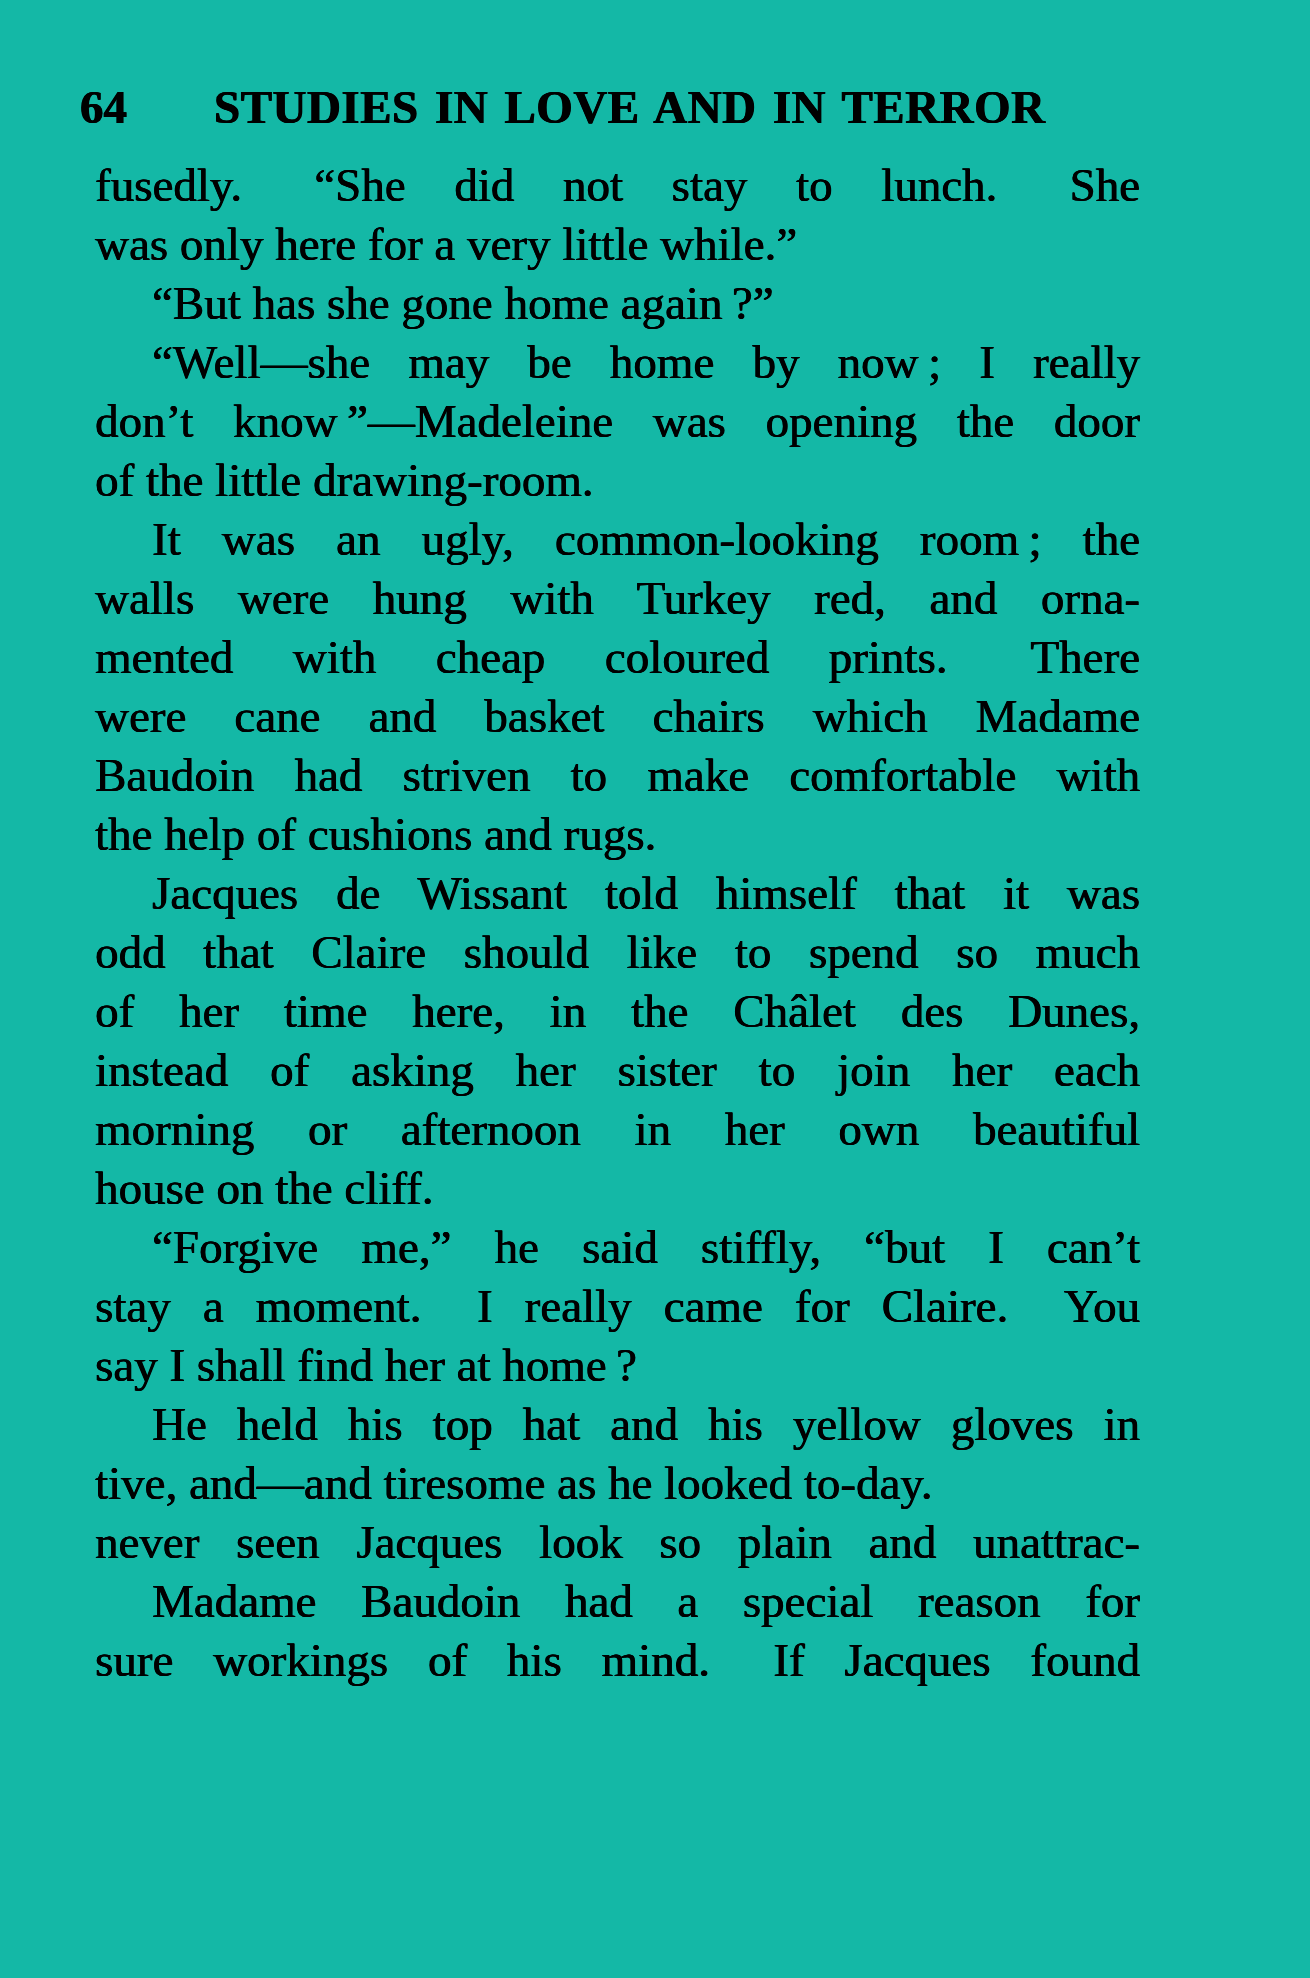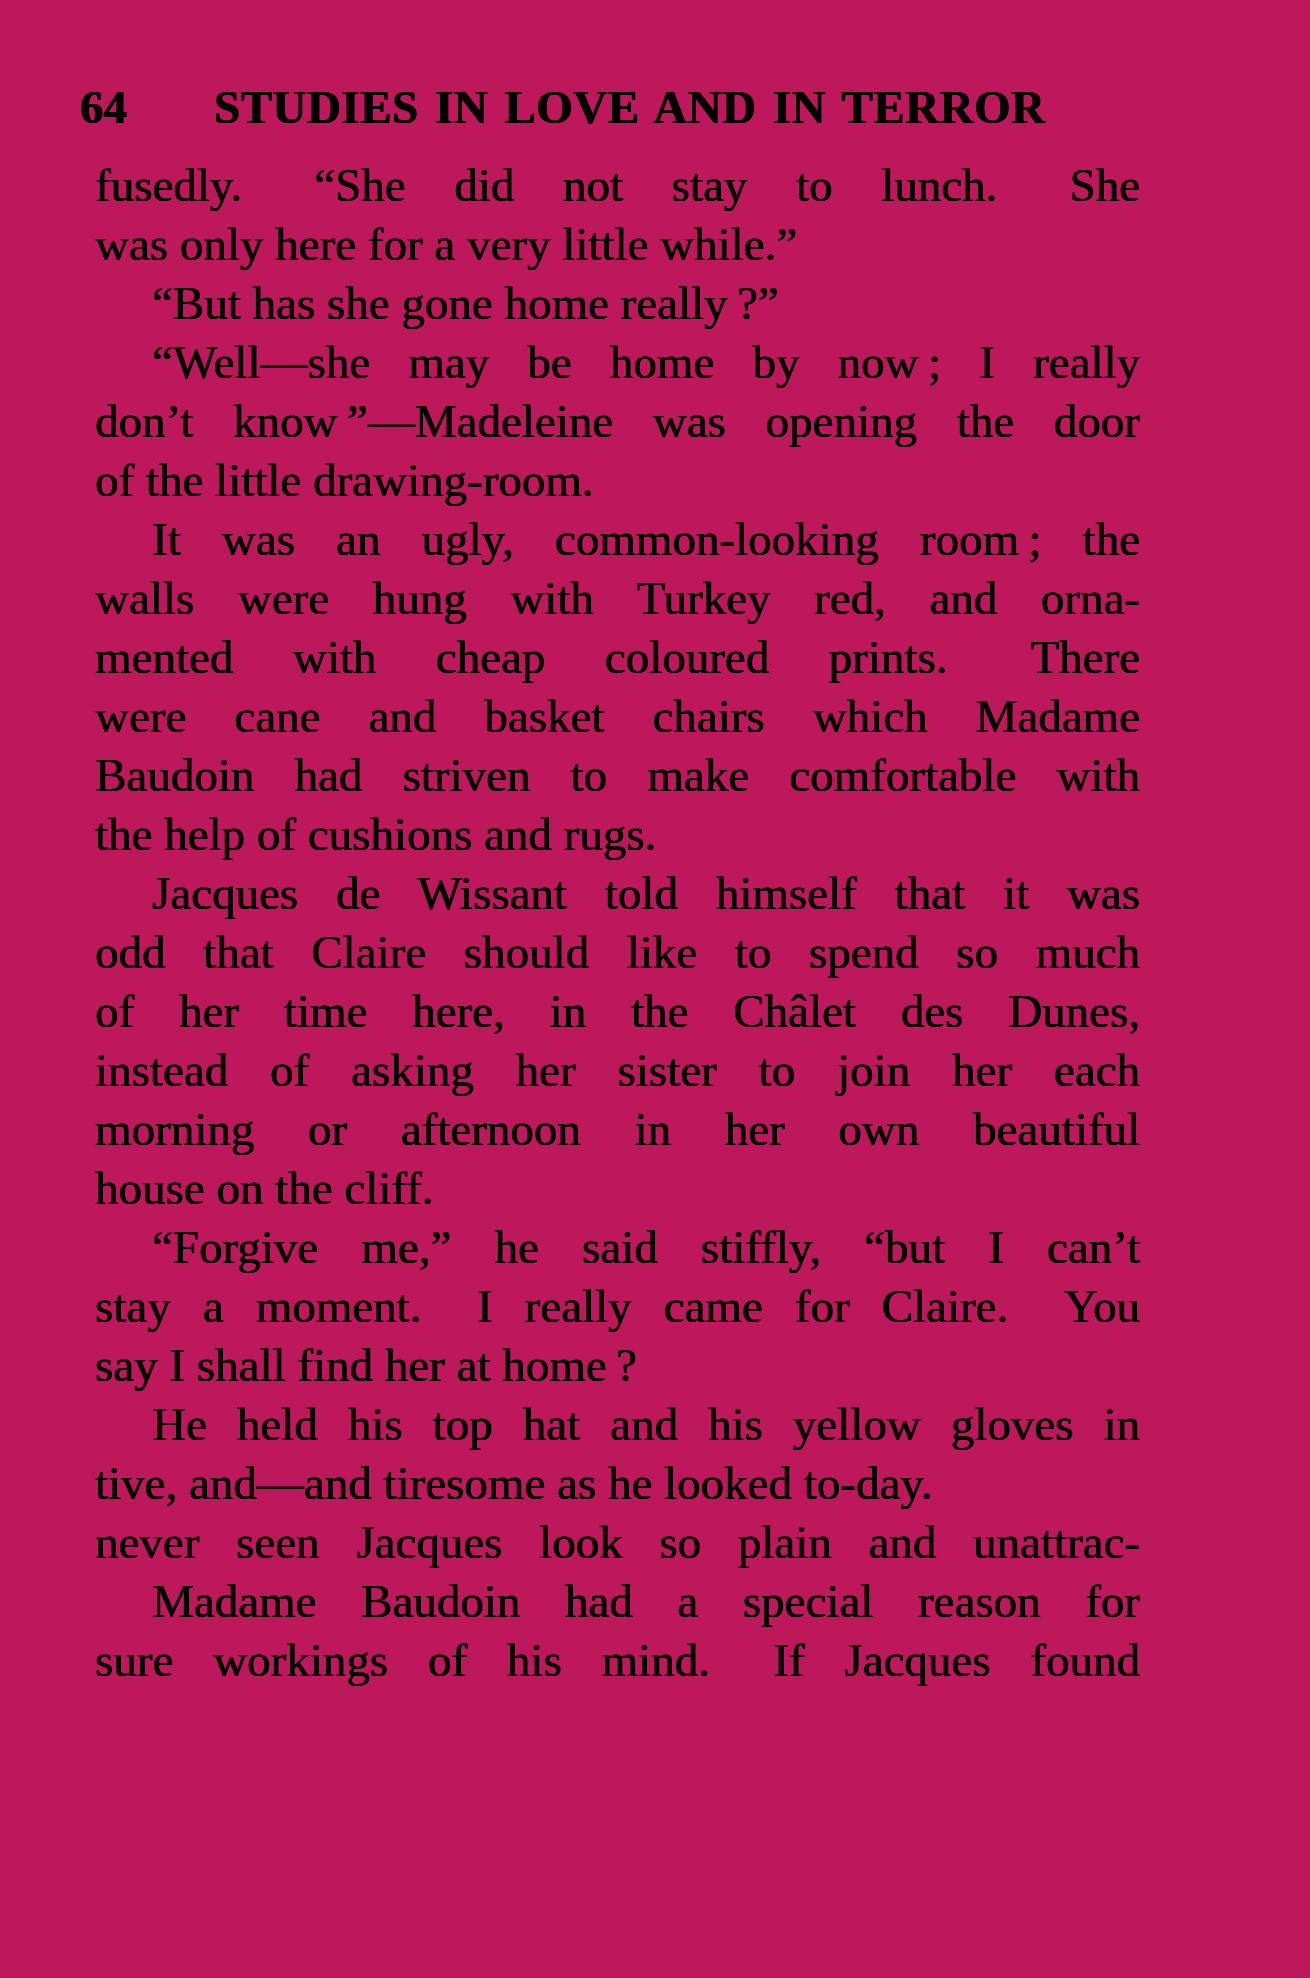--- a/index.html
+++ b/index.html
@@ -11,21 +11,21 @@
     height: 1978px;
     background: #ffffff;
     position: relative;
     overflow: hidden;
     font-family: "Liberation Serif", "DejaVu Serif", serif;
     color: #000000;
   }
   .page {
     position: absolute;
     inset: 0;
-    background: #be185d;
+    background: #14b8a6;
   }
   .running-header {
     position: absolute;
     top: 80px;
     left: 80px;
     right: 80px;
     height: 52px;
     font-weight: bold;
     font-size: 47px;
     white-space: nowrap;
@@ -69,21 +69,21 @@
 <body style="background: rgb(255, 255, 255); color: rgb(0, 0, 0);">
 
 <div class="page">
   <div class="running-header">
     <span class="page-number">64</span>
     <span class="header-title">STUDIES IN LOVE AND IN TERROR</span>
   </div>
   <div class="body-text">
       <div class="line just">fusedly.  “She did not stay to lunch.  She</div>
       <div class="line">was only here for a very little while.”</div>
-      <div class="line indent">“But has she gone home really ?”</div>
+      <div class="line indent">“But has she gone home again ?”</div>
       <div class="line indent just">“Well—she may be home by now ; I really</div>
       <div class="line just">don’t know ”—Madeleine was opening the door</div>
       <div class="line">of the little drawing-room.</div>
       <div class="line indent just">It was an ugly, common-looking room ; the</div>
       <div class="line just">walls were hung with Turkey red, and orna-</div>
       <div class="line just">mented with cheap coloured prints.  There</div>
       <div class="line just">were cane and basket chairs which Madame</div>
       <div class="line just">Baudoin had striven to make comfortable with</div>
       <div class="line">the help of cushions and rugs.</div>
       <div class="line indent just">Jacques de Wissant told himself that it was</div>

